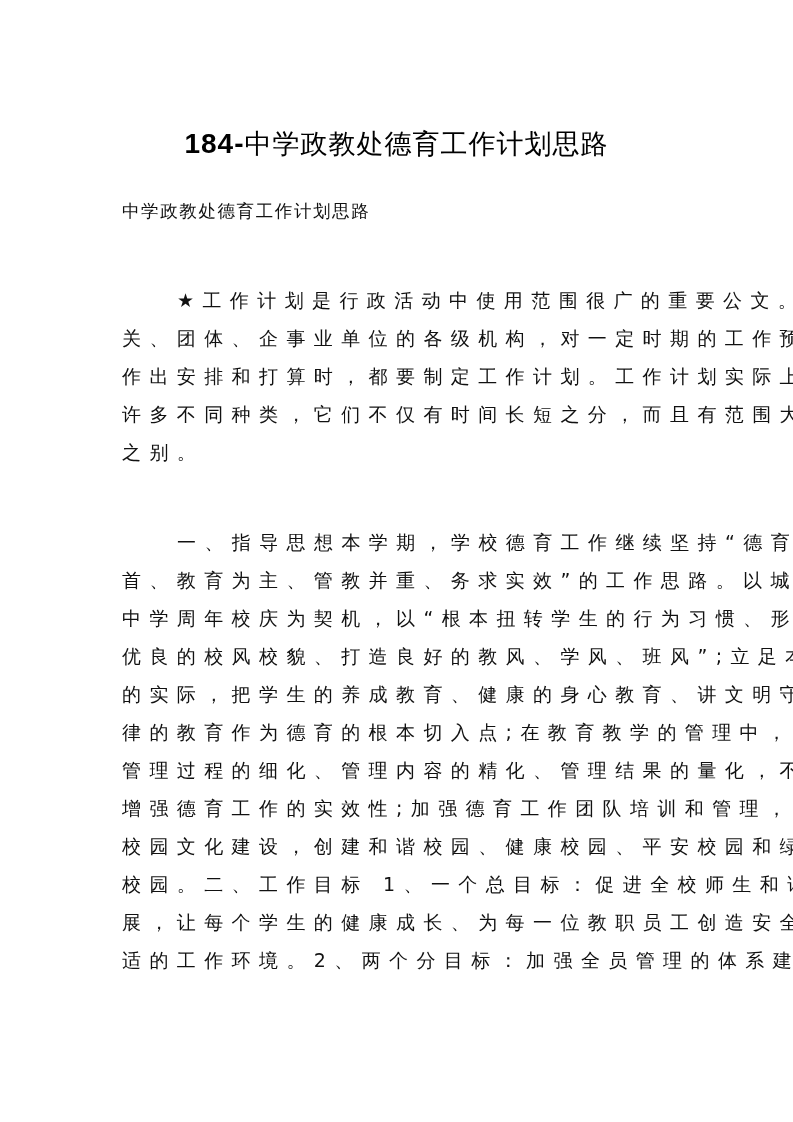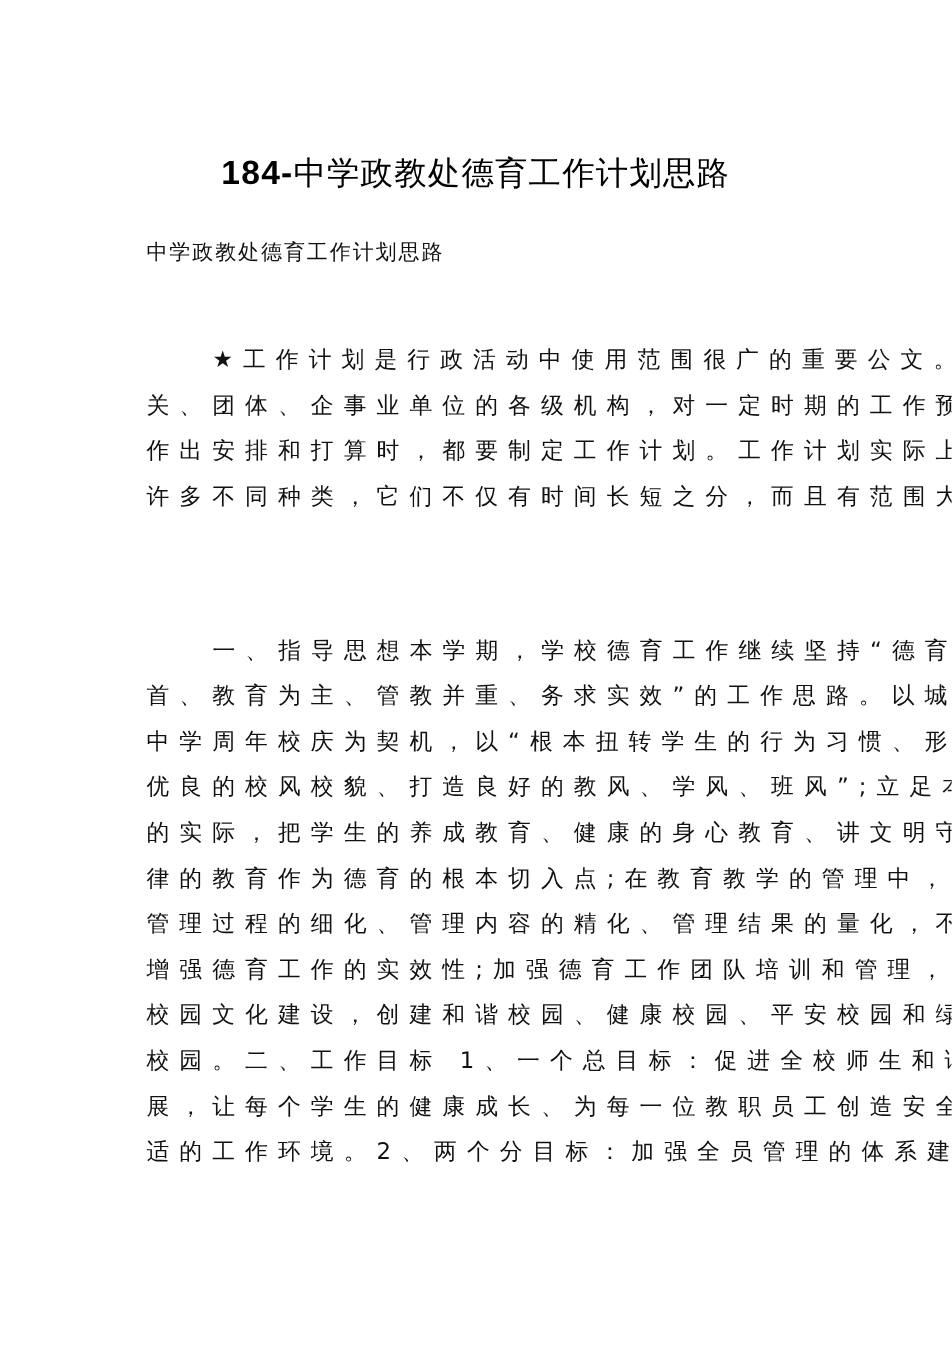--- a/index.html
+++ b/index.html
@@ -77,20 +77,21 @@
     <span class="num">184-</span><span>中学政教处德育工作计划思路</span>
   </div>
 
   <div class="subtitle">中学政教处德育工作计划思路</div>
 
   <div class="para" id="p1">
     <span class="line indent">★工作计划是行政活动中使用范围很广的重要公文。机</span>
     <span class="line">关、团体、企事业单位的各级机构，对一定时期的工作预先</span>
     <span class="line">作出安排和打算时，都要制定工作计划。工作计划实际上有</span>
     <span class="line">许多不同种类，它们不仅有时间长短之分，而且有范围大小</span>
+    <span class="line">之别。</span>
   </div>
 
   <div class="para" id="p2">
     <span class="line indent">一、指导思想本学期，学校德育工作继续坚持“德育为</span>
     <span class="line">首、教育为主、管教并重、务求实效”的工作思路。以城口</span>
     <span class="line">中学周年校庆为契机，以“根本扭转学生的行为习惯、形成</span>
     <span class="line">优良的校风校貌、打造良好的教风、学风、班风”;立足本校</span>
     <span class="line">的实际，把学生的养成教育、健康的身心教育、讲文明守纪</span>
     <span class="line">律的教育作为德育的根本切入点;在教育教学的管理中，注重</span>
     <span class="line">管理过程的细化、管理内容的精化、管理结果的量化，不断</span>

